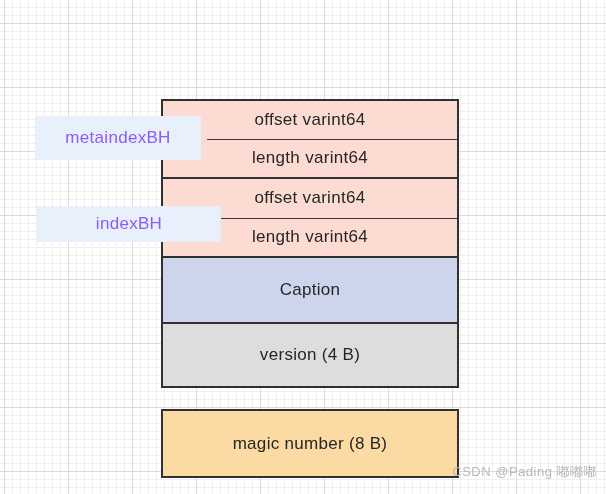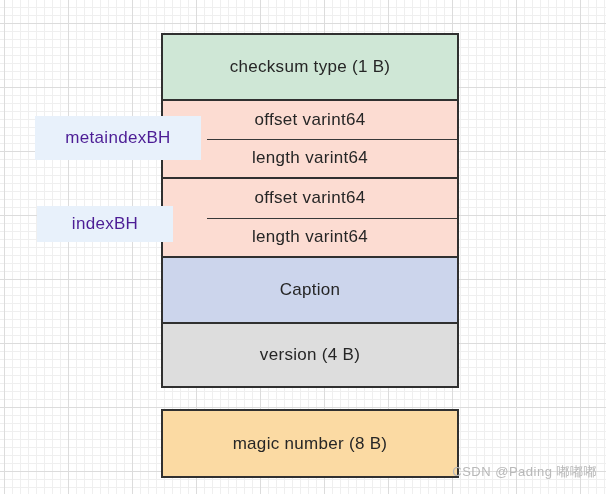--- a/index.html
+++ b/index.html
@@ -43,42 +43,39 @@
   .group .divider {
     position: absolute;
     left: 44px; right: 0; top: 50%;
     border-top: 1px solid #383838;
     height: 0;
   }
   .side-label {
     position: absolute;
     background: #e8f1fb;
     display: flex; align-items: center; justify-content: center;
-    font-size: 17px; color: #4c1d95;
+    font-size: 17px; color: #8b5cf6;
     z-index: 5;
     letter-spacing: 0.3px;
   }
   .side-label-metaindex { left: 35px; top: 116px; width: 166px; height: 44px; }
-  .side-label-index     { left: 37px; top: 206px; width: 136px; height: 36px; }
+  .side-label-index     { left: 37px; top: 206px; width: 184px; height: 36px; }
   .watermark {
     position: absolute;
     right: 9px; top: 463px;
     font-size: 13px; color: #b9b9b9;
     letter-spacing: 0.5px;
     white-space: nowrap;
   }
 </style>
 </head>
 <body>
 
 <div class="canvas">
 
-  <div class="block block-checksum">
-    <span>checksum type (1 B)</span>
-  </div>
 
   <div class="block block-metaindex group">
     <div class="row">offset varint64</div>
     <div class="divider"></div>
     <div class="row">length varint64</div>
   </div>
 
   <div class="block block-index group">
     <div class="row">offset varint64</div>
     <div class="divider"></div>

